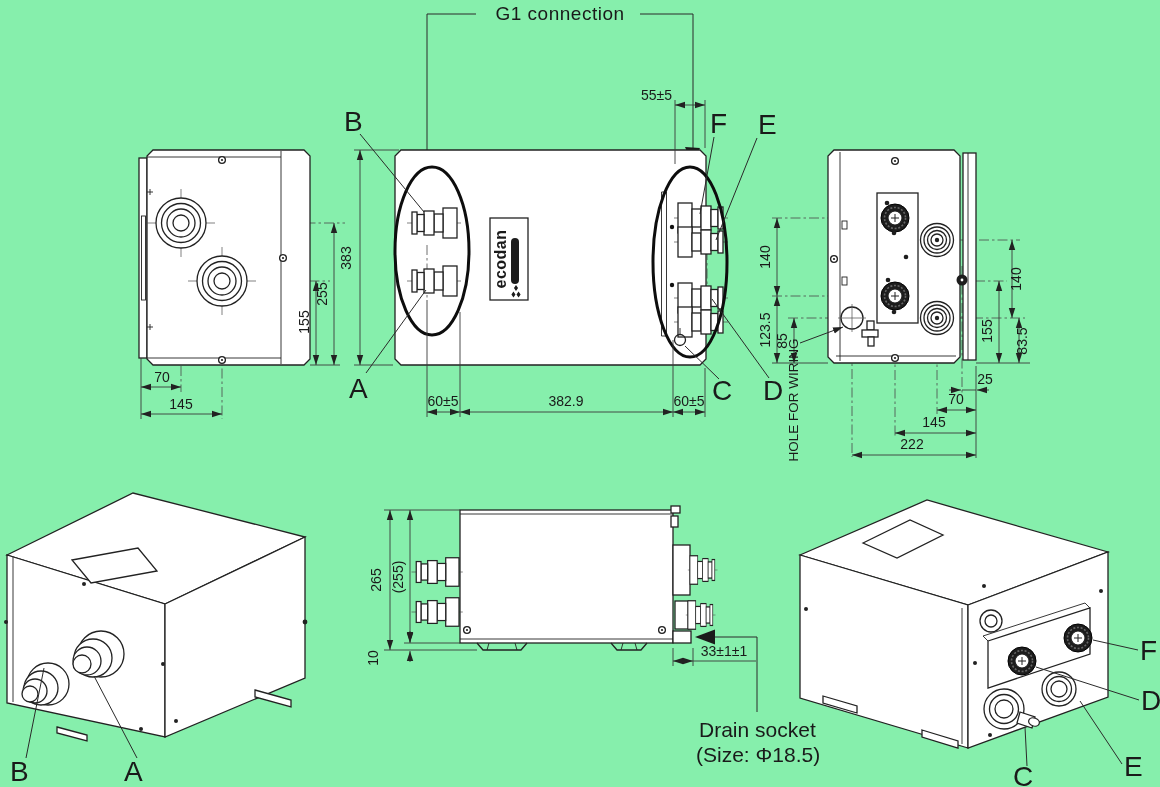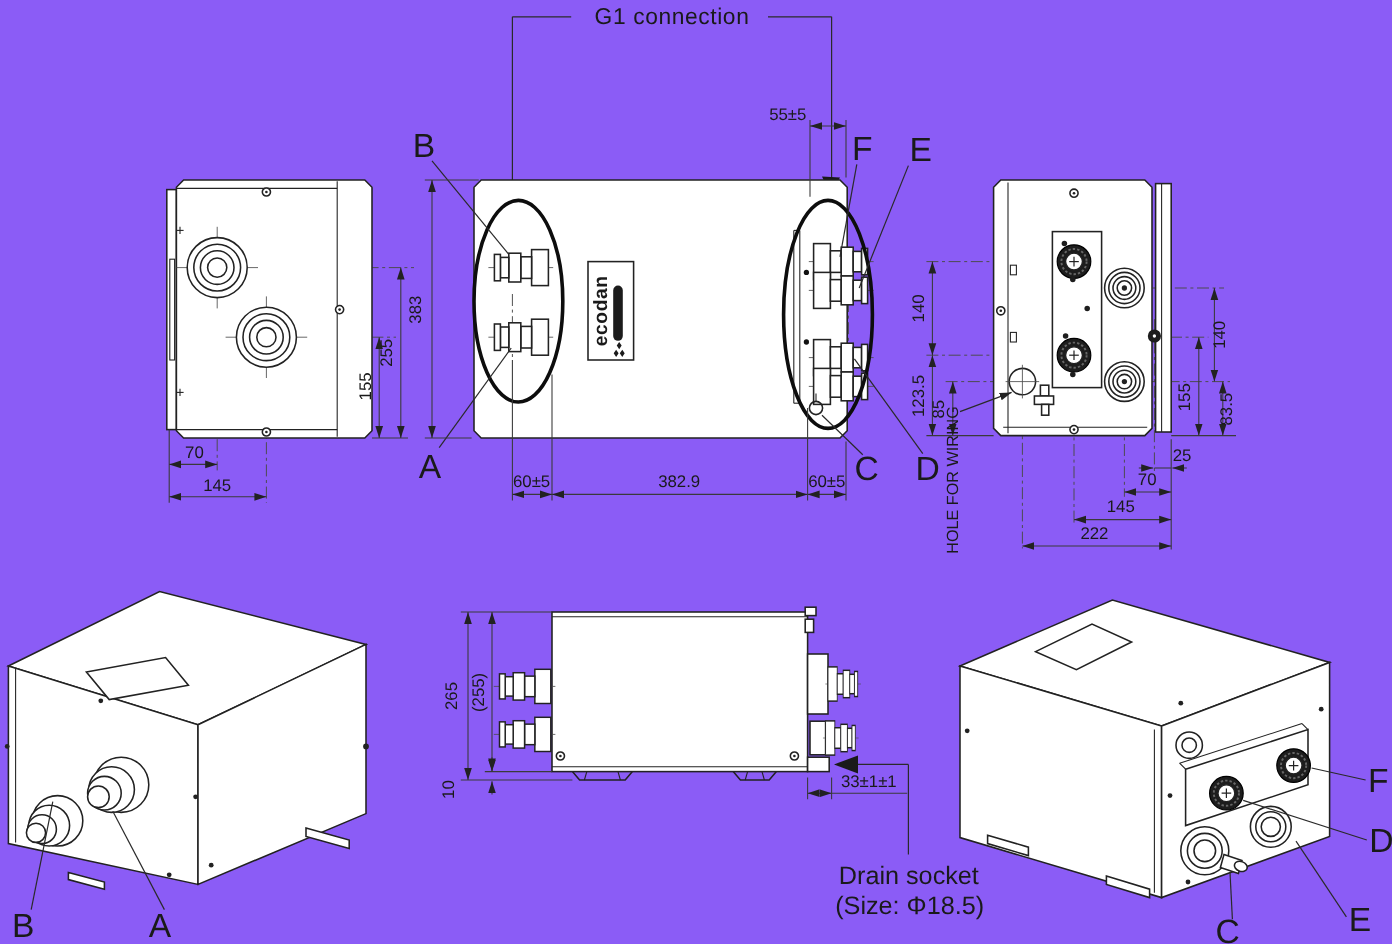--- a/index.html
+++ b/index.html
@@ -1,16 +1,16 @@
 <!DOCTYPE html>
 <html><head>
 <meta charset="utf-8">
 <style>
   html,body{margin:0;padding:0;background:#fff;}
-  .canvas{position:relative;width:1160px;height:787px;background:#8b5cf6;overflow:hidden;}
+  .canvas{position:relative;width:1160px;height:787px;background:#86efac;overflow:hidden;}
   svg{position:absolute;left:0;top:0;font-family:"Liberation Sans",sans-serif;}
   .ol   {stroke:#222;stroke-width:1.3;fill:none;}
   .ol2  {stroke:#222;stroke-width:0.9;fill:none;}
   .olw  {stroke:#222;stroke-width:1.3;fill:#fff;}
   .thk  {stroke:#0d0d0d;stroke-width:3;fill:none;}
   .dl   {stroke:#3a3a3a;stroke-width:0.9;fill:none;}
   .cl   {stroke:#4a4a4a;stroke-width:0.8;fill:none;stroke-dasharray:10 3 2.5 3;}
   .cl2  {stroke:#4a4a4a;stroke-width:0.7;fill:none;}
   .ldr  {stroke:#2a2a2a;stroke-width:1;fill:none;}
   text  {fill:#1a1a1a;}

